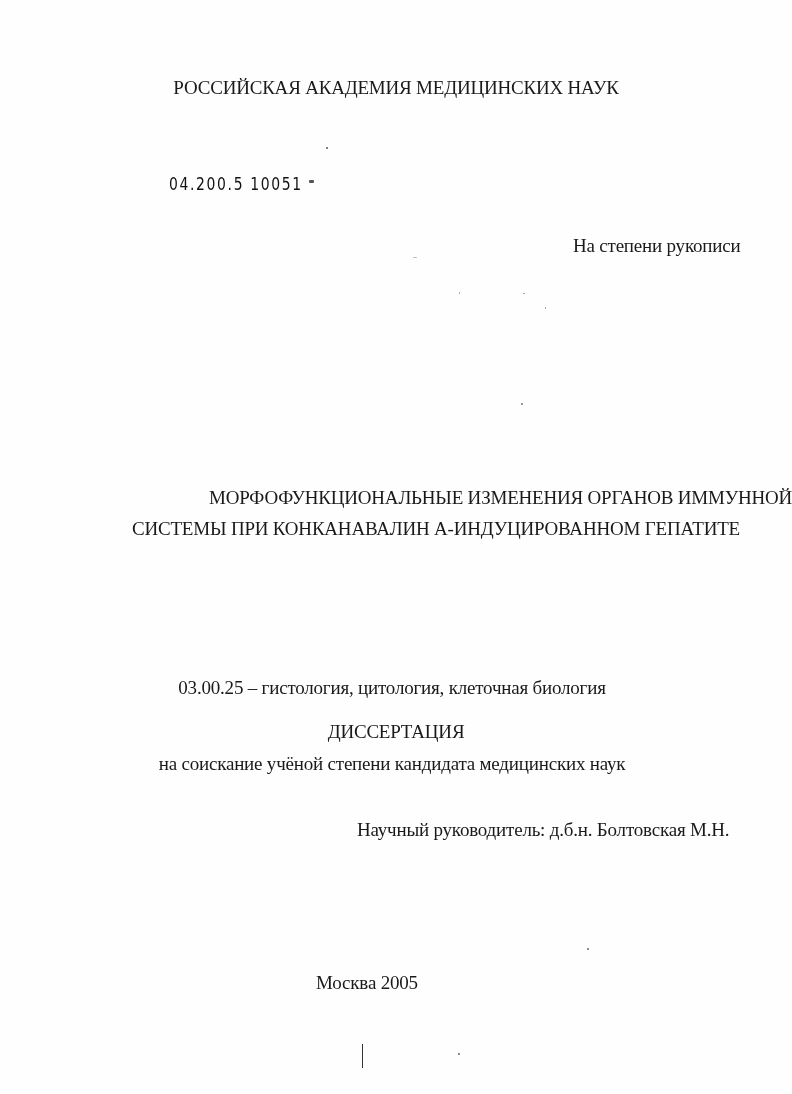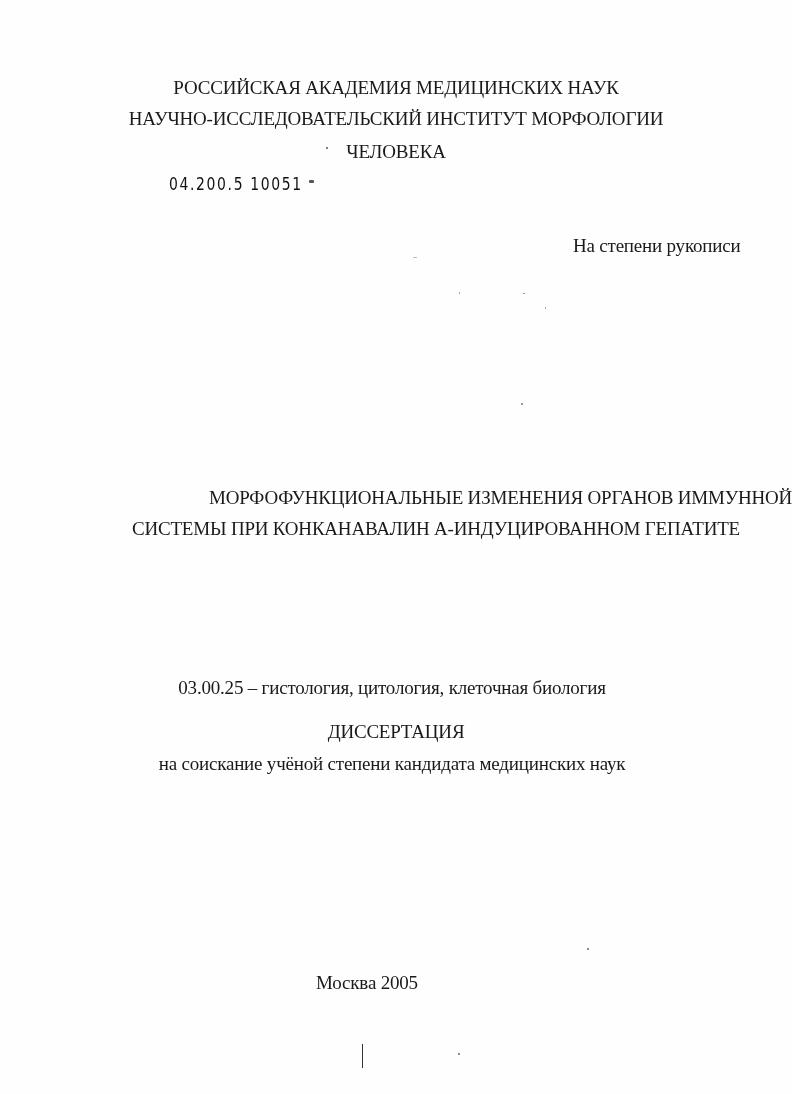--- a/index.html
+++ b/index.html
@@ -56,36 +56,35 @@
       width: 1px;
       background: #333;
     }
   </style>
 </head>
 <body>
 
 <div class="page">
 
   <div class="line center" style="top:77px;">РОССИЙСКАЯ АКАДЕМИЯ МЕДИЦИНСКИХ НАУК</div>
-  <div class="line center" style="top:108px;">НАУЧНО-ИССЛЕДОВАТЕЛЬСКИЙ ИНСТИТУТ МОРФОЛОГИИ</div>
-  <div class="line center" style="top:141px;">ЧЕЛОВЕКА</div>
 
   <div class="stamp">04.200.5 10051</div>
   <span class="speck" style="left:309px; top:180px; width:5px; height:3px;"></span>
 
   <div class="line" style="left:573px; top:235px;">На степени рукописи</div>
 
 
   <div class="line center" style="top:487px;text-align:right;">МОРФОФУНКЦИОНАЛЬНЫЕ ИЗМЕНЕНИЯ ОРГАНОВ ИММУННОЙ</div>
   <div class="line center" style="top:518px;padding-left:40px;">СИСТЕМЫ ПРИ КОНКАНАВАЛИН А-ИНДУЦИРОВАННОМ ГЕПАТИТЕ</div>
 
   <div class="line center" style="top:677px; left:-4px;">03.00.25 – гистология, цитология, клеточная биология</div>
   <div class="line center" style="top:721px;">ДИССЕРТАЦИЯ</div>
   <div class="line center" style="top:753px; left:-4px;">на соискание учёной степени кандидата медицинских наук</div>
 
+  <div class="line" style="left:357px; top:819px;">Научный руководитель: д.б.н. Болтовская М.Н.</div>
 
   <div class="line center" style="top:972px; left:-29px;">Москва 2005</div>
 
   <span class="speck" style="left:326px; top:147px; width:2px; height:2px;"></span>
   <span class="speck" style="left:413px; top:257px; width:4px; height:1px; background:#bbb;"></span>
   <span class="speck" style="left:459px; top:292px; width:1px; height:2px; background:#999;"></span>
   <span class="speck" style="left:523px; top:293px; width:2px; height:1px; background:#999;"></span>
   <span class="speck" style="left:545px; top:307px; width:1px; height:2px; background:#999;"></span>
   <span class="speck" style="left:521px; top:403px; width:2px; height:2px; background:#777;"></span>
   <span class="speck" style="left:587px; top:948px; width:2px; height:2px; background:#666;"></span>

